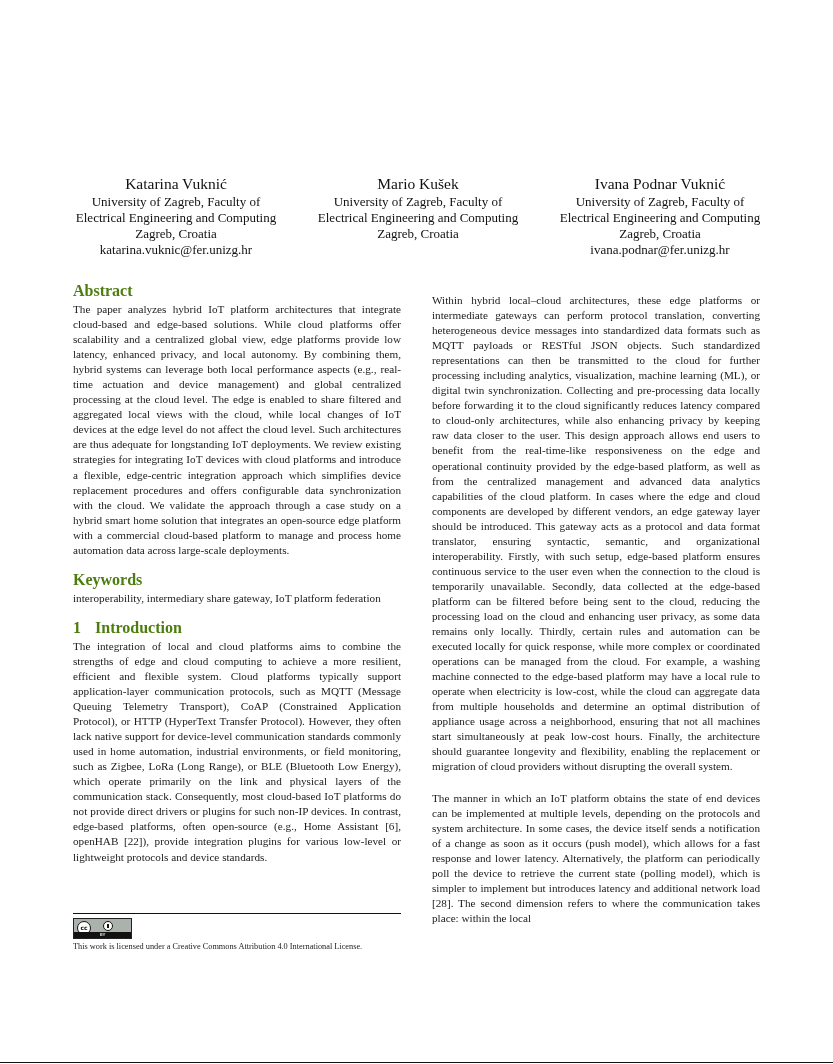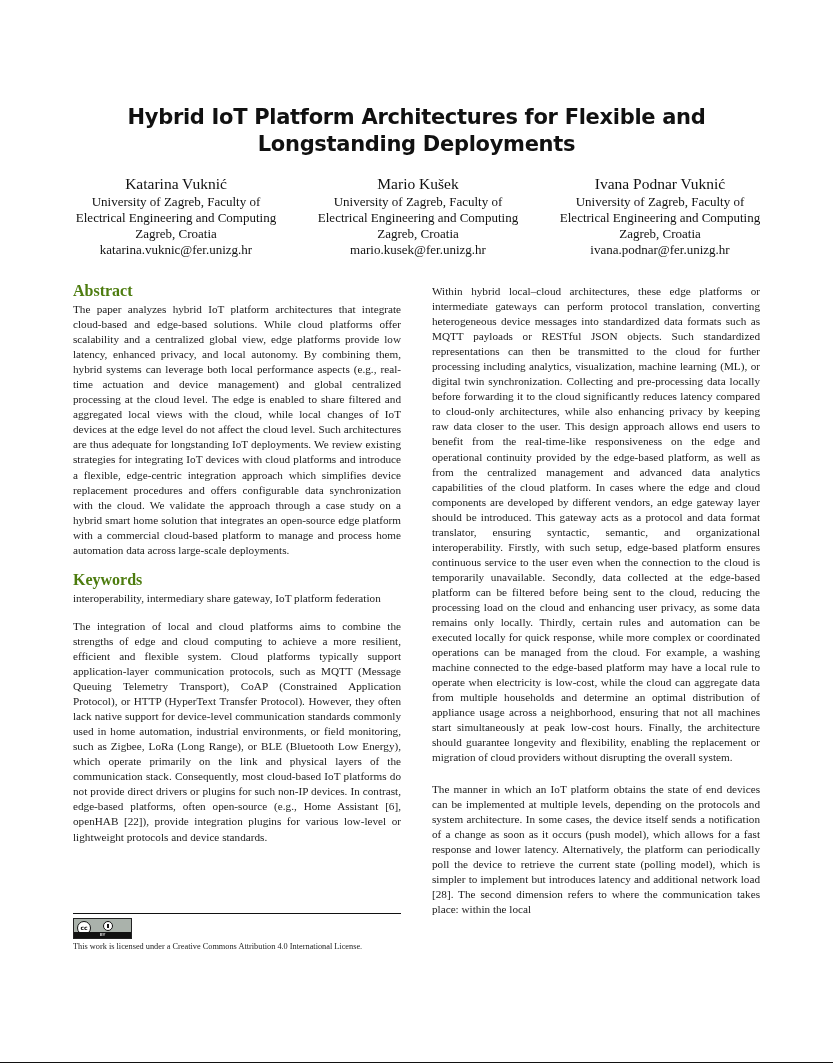--- a/index.html
+++ b/index.html
@@ -9,69 +9,68 @@
     position: absolute; left: 60px; top: 104px; width: 713px;
     text-align: center; font-family: "DejaVu Sans", sans-serif; font-weight: bold;
     font-size: 21px; line-height: 27px; letter-spacing: -0.3px; color: #111;
   }
   .authors { position: absolute; left: 73px; top: 174px; width: 690px; display: flex; justify-content: space-between; gap: 36px; }
   .author { width: 230px; text-align: center; font-family: "Liberation Serif", serif; color: #111; }
   .author .name { font-size: 15.5px; line-height: 20px; }
   .author .aff { font-size: 13px; line-height: 16px; }
   .col { position: absolute; font-family: "Liberation Serif", serif; font-size: 11.2px; line-height: 15.05px; color: #1a1a1a; text-align: justify; hyphens: auto; }
   .col.left { left: 73px; top: 282px; width: 328px; }
-  .col.right { left: 432px; top: 284px; width: 328px; }
+  .col.right { left: 432px; top: 293px; width: 328px; }
   .col p { margin: 0; }
   h2 { font-family: "Liberation Serif", serif; font-weight: bold; font-size: 16px; line-height: 18px; margin: 0 0 2px 0; color: #4d7c0f; }
   h2.sec .num { display: inline-block; width: 22px; }
   .gap { height: 13px; }
   .footnote-rule { position: absolute; left: 73px; top: 913px; width: 328px; border-top: 1.2px solid #111; }
   .cc-badge { position: absolute; left: 73px; top: 918px; width: 59px; height: 21px; background: #aab2ab; border: 1px solid #222; box-sizing: border-box; }
   .cc-badge .cc { position: absolute; left: 3px; top: 2px; width: 14px; height: 14px; border-radius: 50%; background: #fff; border: 1.5px solid #111; box-sizing: border-box; font: bold 6px "DejaVu Sans", sans-serif; line-height: 11px; text-align: center; }
   .cc-badge .by { position: absolute; left: 29px; top: 2px; width: 10px; height: 10px; border-radius: 50%; background: #fff; border: 1.3px solid #111; box-sizing: border-box; }
   .cc-badge .by::after { content: ""; position: absolute; left: 3px; top: 2px; width: 2px; height: 4px; background: #111; }
   .cc-badge .strip { position: absolute; left: 0; right: 0; bottom: 0; height: 6px; background: #111; color: #ccc; font: bold 4px "DejaVu Sans", sans-serif; line-height: 6px; text-align: center; }
   .license { position: absolute; left: 73px; top: 941px; width: 340px; font-family: "Liberation Serif", serif; font-size: 8.3px; line-height: 11px; color: #222; white-space: nowrap; }
   .bottom-rule { position: absolute; left: 0; top: 1062px; width: 833px; border-top: 1.5px solid #111; }
 </style>
 </head>
 <body>
 
 <div class="page">
 
-  <div class="title">Hybrid IoT Platform Architectures for Flexible and Longstanding Deployments</div>
 
   <div class="authors">
     <div class="author">
       <div class="name">Katarina Vuknić</div>
       <div class="aff">University of Zagreb, Faculty of Electrical Engineering and Computing</div>
       <div class="aff">Zagreb, Croatia</div>
       <div class="aff">katarina.vuknic@fer.unizg.hr</div>
     </div>
     <div class="author">
       <div class="name">Mario Kušek</div>
       <div class="aff">University of Zagreb, Faculty of Electrical Engineering and Computing</div>
       <div class="aff">Zagreb, Croatia</div>
-      <div class="aff">mario.kusek@fer.unizg.hr</div>
     </div>
     <div class="author">
       <div class="name">Ivana Podnar Vuknić</div>
       <div class="aff">University of Zagreb, Faculty of Electrical Engineering and Computing</div>
       <div class="aff">Zagreb, Croatia</div>
       <div class="aff">ivana.podnar@fer.unizg.hr</div>
     </div>
   </div>
 
   <div class="col left">
     <h2>Abstract</h2>
     <p>The paper analyzes hybrid IoT platform architectures that integrate cloud-based and edge-based solutions. While cloud platforms offer scalability and a centralized global view, edge platforms provide low latency, enhanced privacy, and local autonomy. By combining them, hybrid systems can leverage both local performance aspects (e.g., real-time actuation and device management) and global centralized processing at the cloud level. The edge is enabled to share filtered and aggregated local views with the cloud, while local changes of IoT devices at the edge level do not affect the cloud level. Such architectures are thus adequate for longstanding IoT deployments. We review existing strategies for integrating IoT devices with cloud platforms and introduce a flexible, edge-centric integration approach which simplifies device replacement procedures and offers configurable data synchronization with the cloud. We validate the approach through a case study on a hybrid smart home solution that integrates an open-source edge platform with a commercial cloud-based platform to manage and process home automation data across large-scale deployments.</p>
     <div class="gap"></div>
     <h2>Keywords</h2>
     <p>interoperability, intermediary share gateway, IoT platform federation</p>
     <div class="gap"></div>
+    <h2 class="sec"><span class="num">1</span><span>Introduction</span></h2>
     <p>The integration of local and cloud platforms aims to combine the strengths of edge and cloud computing to achieve a more resilient, efficient and flexible system. Cloud platforms typically support application-layer communication protocols, such as MQTT (Message Queuing Telemetry Transport), CoAP (Constrained Application Protocol), or HTTP (HyperText Transfer Protocol). However, they often lack native support for device-level communication standards commonly used in home automation, industrial environments, or field monitoring, such as Zigbee, LoRa (Long Range), or BLE (Bluetooth Low Energy), which operate primarily on the link and physical layers of the communication stack. Consequently, most cloud-based IoT platforms do not provide direct drivers or plugins for such non-IP devices. In contrast, edge-based platforms, often open-source (e.g., Home Assistant [6], openHAB [22]), provide integration plugins for various low-level or lightweight protocols and device standards.</p>
   </div>
 
   <div class="col right">
     <p>Within hybrid local–cloud architectures, these edge platforms or intermediate gateways can perform protocol translation, converting heterogeneous device messages into standardized data formats such as MQTT payloads or RESTful JSON objects. Such standardized representations can then be transmitted to the cloud for further processing including analytics, visualization, machine learning (ML), or digital twin synchronization. Collecting and pre-processing data locally before forwarding it to the cloud significantly reduces latency compared to cloud-only architectures, while also enhancing privacy by keeping raw data closer to the user. This design approach allows end users to benefit from the real-time-like responsiveness on the edge and operational continuity provided by the edge-based platform, as well as from the centralized management and advanced data analytics capabilities of the cloud platform. In cases where the edge and cloud components are developed by different vendors, an edge gateway layer should be introduced. This gateway acts as a protocol and data format translator, ensuring syntactic, semantic, and organizational interoperability. Firstly, with such setup, edge-based platform ensures continuous service to the user even when the connection to the cloud is temporarily unavailable. Secondly, data collected at the edge-based platform can be filtered before being sent to the cloud, reducing the processing load on the cloud and enhancing user privacy, as some data remains only locally. Thirdly, certain rules and automation can be executed locally for quick response, while more complex or coordinated operations can be managed from the cloud. For example, a washing machine connected to the edge-based platform may have a local rule to operate when electricity is low-cost, while the cloud can aggregate data from multiple households and determine an optimal distribution of appliance usage across a neighborhood, ensuring that not all machines start simultaneously at peak low-cost hours. Finally, the architecture should guarantee longevity and flexibility, enabling the replacement or migration of cloud providers without disrupting the overall system.</p>
     <div class="gap" style="height:16px"></div>
     <p>The manner in which an IoT platform obtains the state of end devices can be implemented at multiple levels, depending on the protocols and system architecture. In some cases, the device itself sends a notification of a change as soon as it occurs (push model), which allows for a fast response and lower latency. Alternatively, the platform can periodically poll the device to retrieve the current state (polling model), which is simpler to implement but introduces latency and additional network load [28]. The second dimension refers to where the communication takes place: within the local</p>
   </div>
 
   <div class="footnote-rule"></div>

